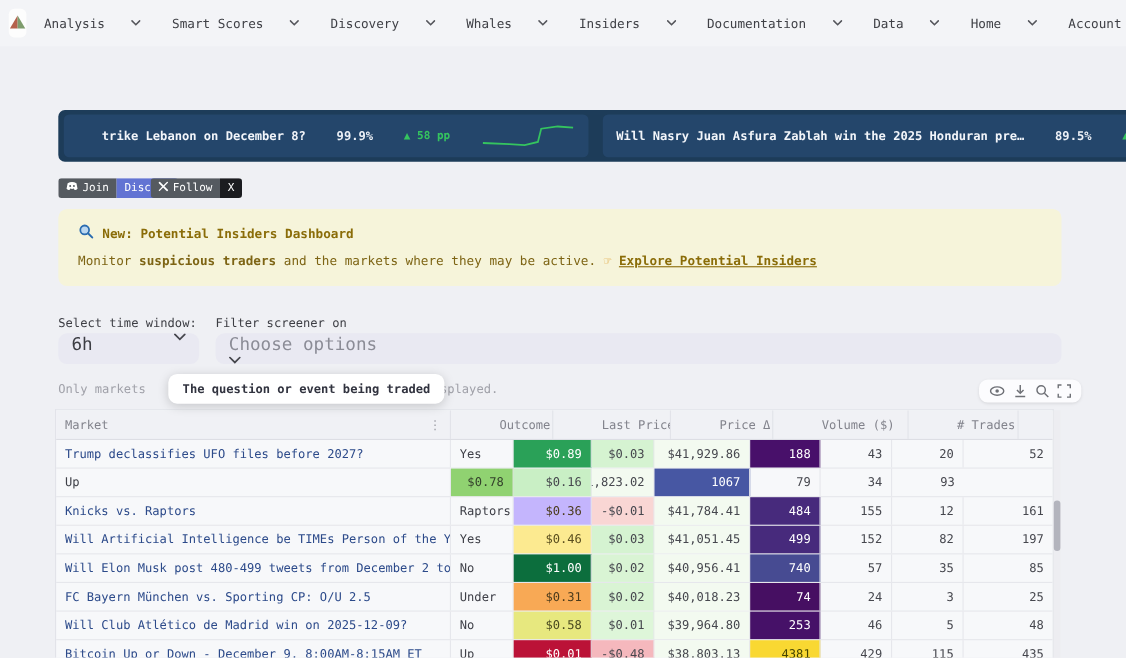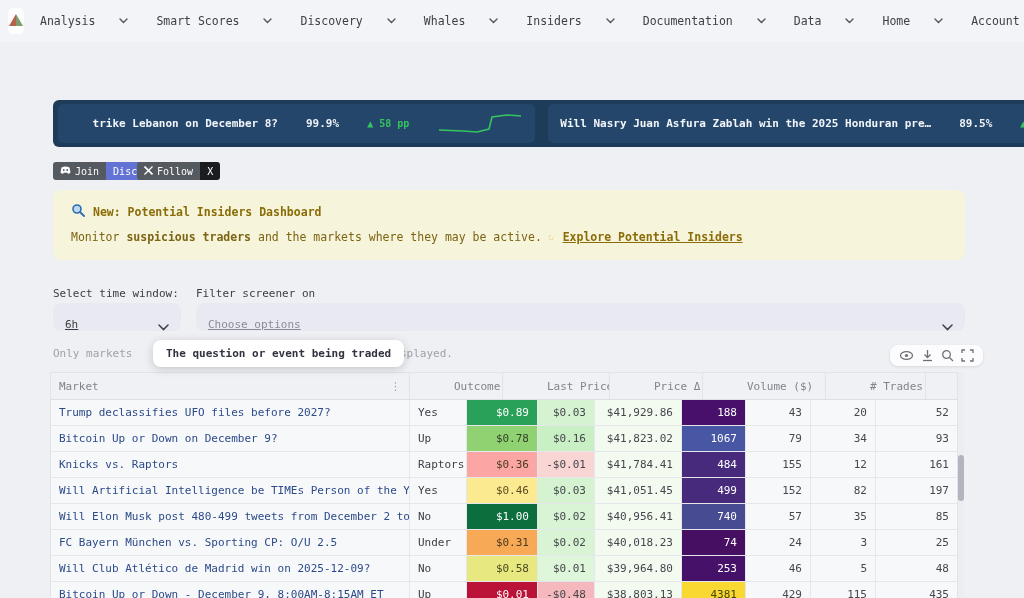--- a/index.html
+++ b/index.html
@@ -41,24 +41,24 @@
             border-radius:8px; padding:13px 18px; color:#7d6414; font-size:11.5px; }
   .banner-title { display:flex; align-items:center; gap:8px; font-weight:bold; color:#8a6c08; }
   .banner-body { margin-top:10px; color:#7d6414; }
   .banner-link { text-decoration:underline; color:#8a6c08; font-weight:bold; cursor:pointer; }
   .hand { color:#e0a33a; font-weight:bold; }
   
   .ctrl-label { position:absolute; font-size:11px; color:#3c3d43; top:287px; }
   .lbl-time { left:53px; }
   .lbl-filter { left:196px; }
   .selectbox { position:absolute; top:303px; height:28px; background:#e9e9f2; border-radius:8px;
-               display:flex; align-items:flex-end; justify-content:space-between; padding:0 12px;
-               font-size:11px; color:#3c3d43; cursor:pointer;text-decoration:underline; }
+               display:flex; align-items:flex-start; justify-content:space-between; padding:0 12px;
+               font-size:16px; color:#3c3d43; cursor:pointer; }
   .sel-time { left:53px; width:128px; }
-  .sel-filter { left:196px; width:769px; color:#8b8c96; }
+  .sel-filter { left:196px; width:769px; color:#8b8c96;flex-direction:column; }
   
   .caption-frag { position:absolute; top:347px; font-size:11px; color:#a0a1a9; }
   .frag-left { left:53px; }
   .frag-right { left:347px; }
   .tooltip { position:absolute; left:120px; top:340px; background:#ffffff; border-radius:8px;
              box-shadow:0 2px 10px rgba(0,0,0,0.18); padding:7px 13px; font-size:11px; font-weight:bold;
              color:#31333f; white-space:nowrap; z-index:5;margin-left:33px; }
   .df-toolbar { position:absolute; left:890px; top:345px; display:flex; gap:7px; background:#fcfcfe;
                 border-radius:8px; padding:4px 9px; box-shadow:0 1px 3px rgba(0,0,0,0.10); z-index:4; }
   .tb-icon { display:flex; align-items:center; cursor:pointer; }
@@ -322,34 +322,33 @@
         <div class="cell c-outcome">Yes</div>
         <div class="cell c-num c-price" style="background: rgb(42, 161, 88); color: rgb(255, 255, 255);">$0.89</div>
         <div class="cell c-num c-delta" style="background: rgb(213, 243, 209);">$0.03</div>
         <div class="cell c-num c-volume">$41,929.86</div>
         <div class="cell c-num c-trades" style="background: rgb(72, 16, 106); color: rgb(255, 255, 255);">188</div>
         <div class="cell c-num">43</div>
         <div class="cell c-num">20</div>
         <div class="cell c-num">52</div>
       </div>
       <div class="trow">
-        <div class="cell c-market">Bitcoin Up or Down on December 9?</div>
         <div class="cell c-outcome">Up</div>
         <div class="cell c-num c-price" style="background: rgb(144, 210, 113); color: rgb(51, 64, 43);">$0.78</div>
         <div class="cell c-num c-delta" style="background: rgb(201, 239, 197);">$0.16</div>
         <div class="cell c-num c-volume">$41,823.02</div>
         <div class="cell c-num c-trades" style="background: rgb(71, 87, 163); color: rgb(255, 255, 255);">1067</div>
         <div class="cell c-num">79</div>
         <div class="cell c-num">34</div>
         <div class="cell c-num">93</div>
       </div>
       <div class="trow">
         <div class="cell c-market">Knicks vs. Raptors</div>
         <div class="cell c-outcome">Raptors</div>
-        <div class="cell c-num c-price" style="background: #fca5a5; color: rgb(75, 59, 28);">$0.36</div>
+        <div class="cell c-num c-price" style="background: #c4b5fd; color: rgb(75, 59, 28);">$0.36</div>
         <div class="cell c-num c-delta" style="background: rgb(249, 214, 212);">-$0.01</div>
         <div class="cell c-num c-volume">$41,784.41</div>
         <div class="cell c-num c-trades" style="background: rgb(71, 42, 124); color: rgb(255, 255, 255);">484</div>
         <div class="cell c-num">155</div>
         <div class="cell c-num">12</div>
         <div class="cell c-num">161</div>
       </div>
       <div class="trow">
         <div class="cell c-market">Will Artificial Intelligence be TIMEs Person of the Year fo</div>
         <div class="cell c-outcome">Yes</div>

